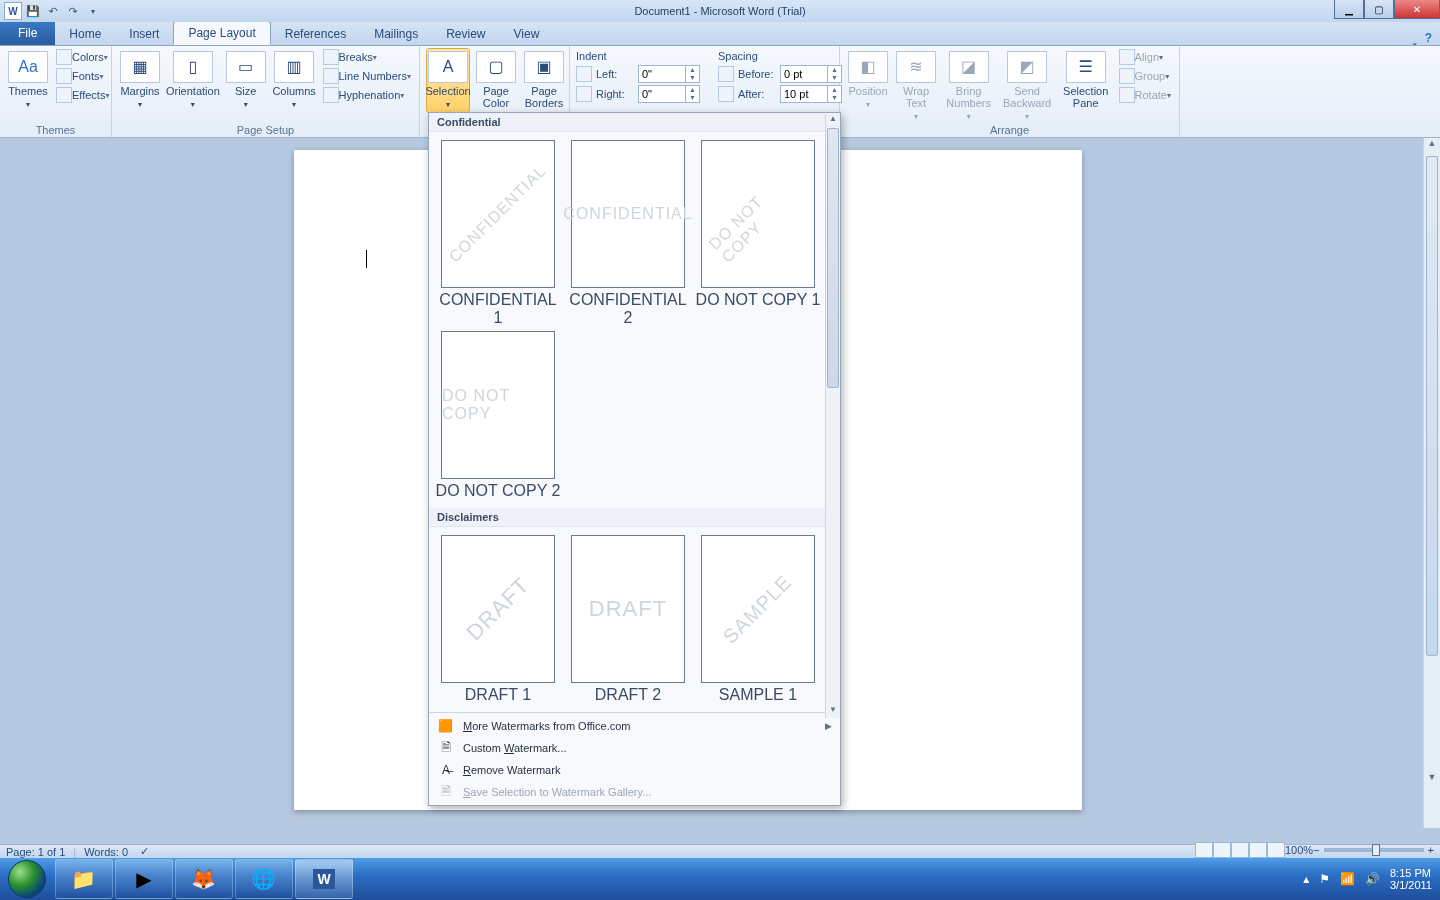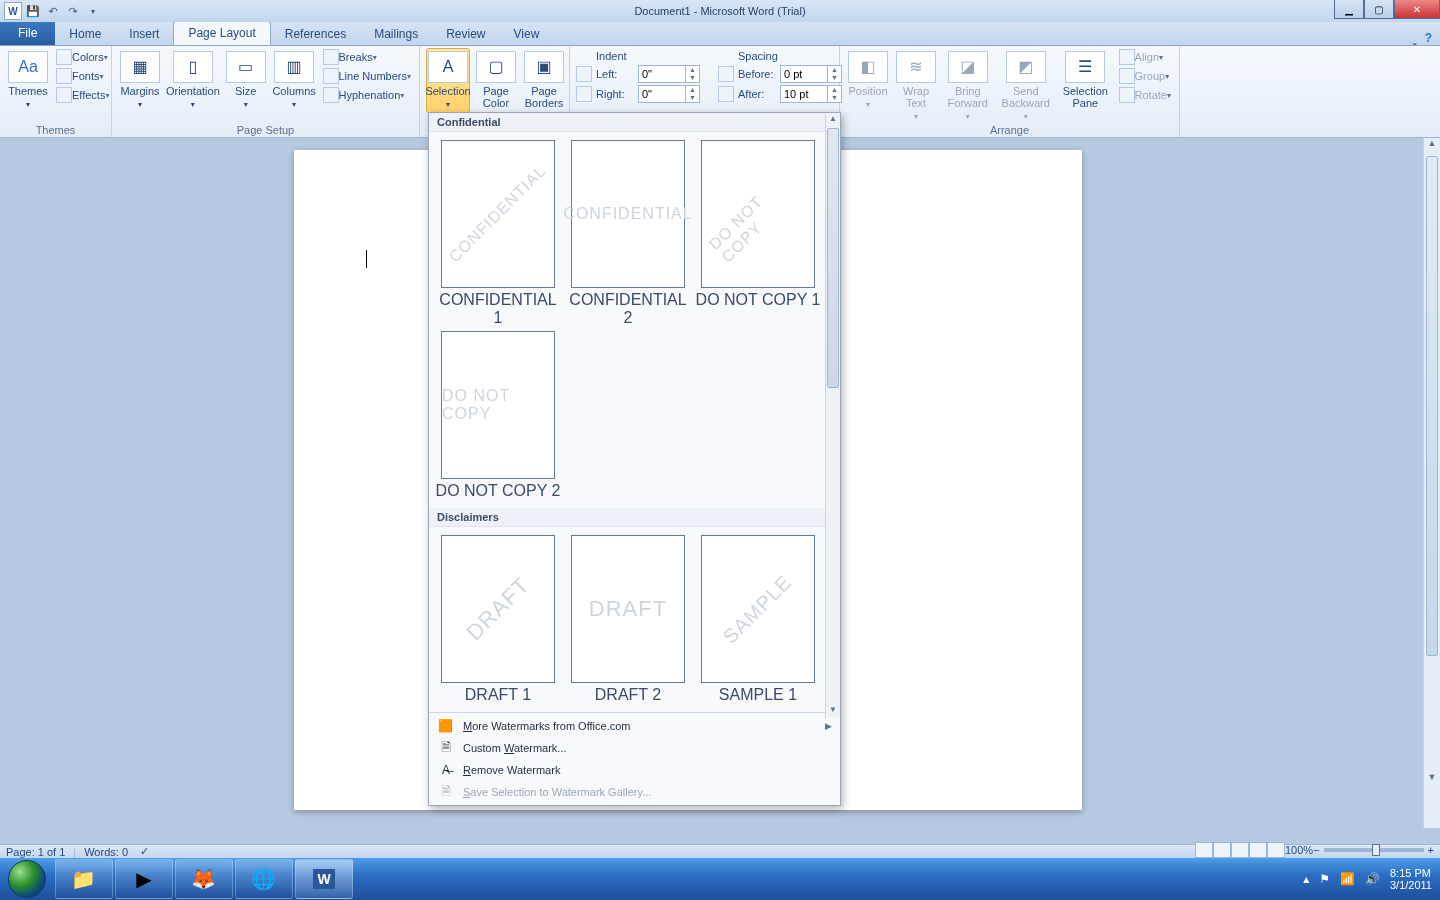--- a/index.html
+++ b/index.html
@@ -35,21 +35,21 @@
 .small-stack { display:flex; flex-direction:column; gap:1px; }
 .small-item { display:flex; align-items:center; gap:0; color:#2a4b7c; padding:1px 2px; white-space:nowrap;}
 .small-ico { width:16px; height:16px; background:#eef4fb; border:1px solid #b7c9e0;}
 .spin { display:inline-flex; align-items:center; border:1px solid #9db6d4; background:#fff; height:18px;}
 .spin input { border:none; width:46px; font-size:11px; padding:0 3px; outline:none;}
 .spin .arrows { width:14px; display:flex; flex-direction:column;}
 .spin .arrows div { height:8px; font-size:7px; text-align:center; line-height:7px; color:#5a728f; border-left:1px solid #9db6d4;}
 .indent-col, .spacing-col { display:flex; flex-direction:column; gap:2px;}
 .field-row { display:flex; align-items:center; gap:4px; color:#2a4b7c;}
 .field-row .lbl { width:38px;}
-.hdr-label { color:#2a4b7c; font-size:11px; margin-bottom:1px;margin-left:20px;}
+.hdr-label { color:#2a4b7c; font-size:11px; margin-bottom:1px;}
 
 
 .workspace { position:absolute; top:138px; left:0; right:0; bottom:72px; background:#b7c9e0; overflow:hidden;}
 .page { position:absolute; left:294px; top:12px; width:788px; height:660px; background:#fff; box-shadow:0 2px 6px rgba(0,0,0,.3);}
 .page .cursor { position:absolute; left:72px; top:100px; width:1px; height:18px; background:#000;}
 .vscroll { position:absolute; right:0; top:0; bottom:0; width:17px; background:#e5edf6; border-left:1px solid #c3d4e8;}
 .vscroll .thumb { position:absolute; top:18px; left:2px; right:2px; height:500px; background: linear-gradient(#e0eaf5,#c5d7eb); border:1px solid #9db6d4; border-radius:2px;}
 .vscroll .arr { position:absolute; left:0; right:0; height:16px; text-align:center; font-size:9px; color:#5a728f;}
 
 
@@ -275,21 +275,21 @@
           <span>Position</span>
           <span class="chev"></span>
         </div>
       <div class="big-btn" style="color:#9aa7b8;">
           <div class="ico">≋</div>
           <span>Wrap Text</span>
           <span class="chev"></span>
         </div>
       <div class="big-btn" style="color:#9aa7b8;">
           <div class="ico">◪</div>
-          <span>Bring Forward</span>
+          <span>Bring Numbers</span>
           <span class="chev"></span>
         </div>
       <div class="big-btn" style="color:#9aa7b8;">
           <div class="ico">◩</div>
           <span>Send Backward</span>
           <span class="chev"></span>
         </div>
       <div class="big-btn">
           <div class="ico">☰</div>
           <span>Selection Pane</span>

